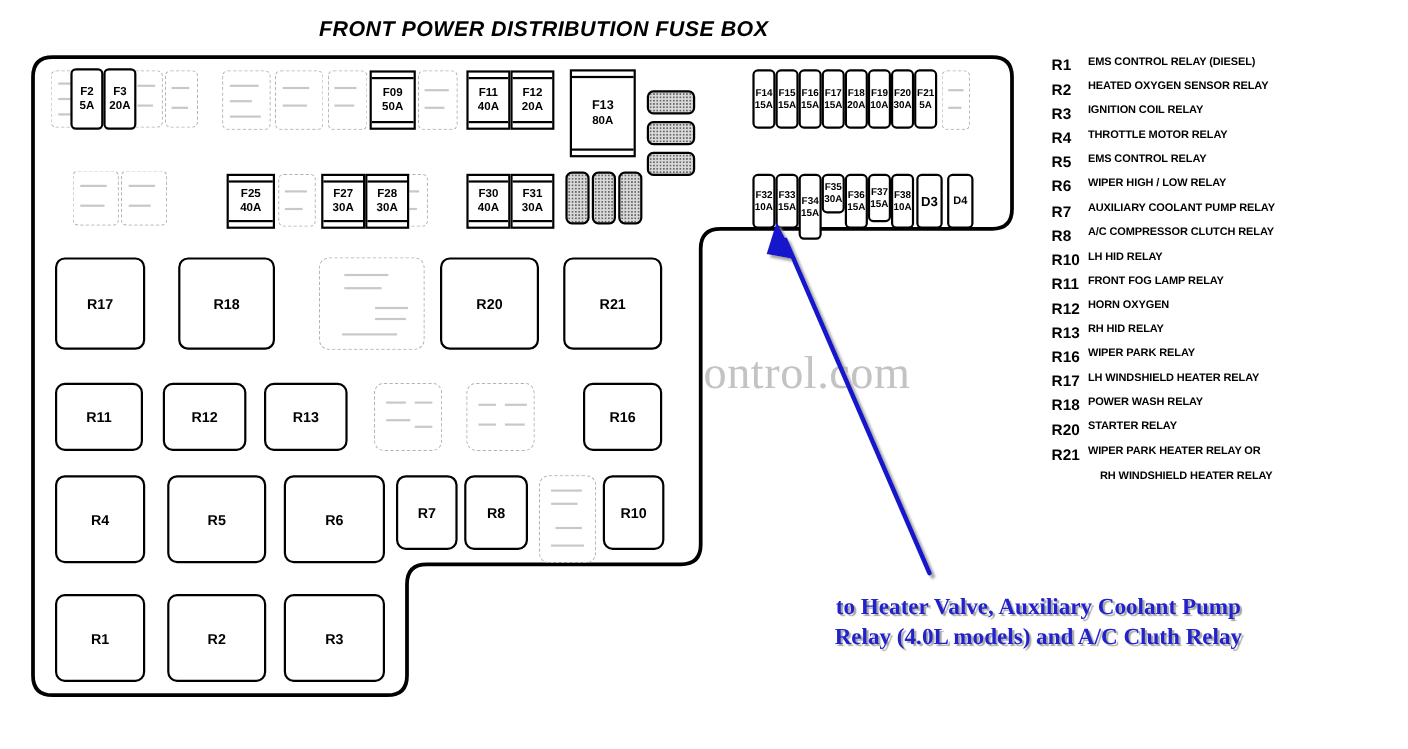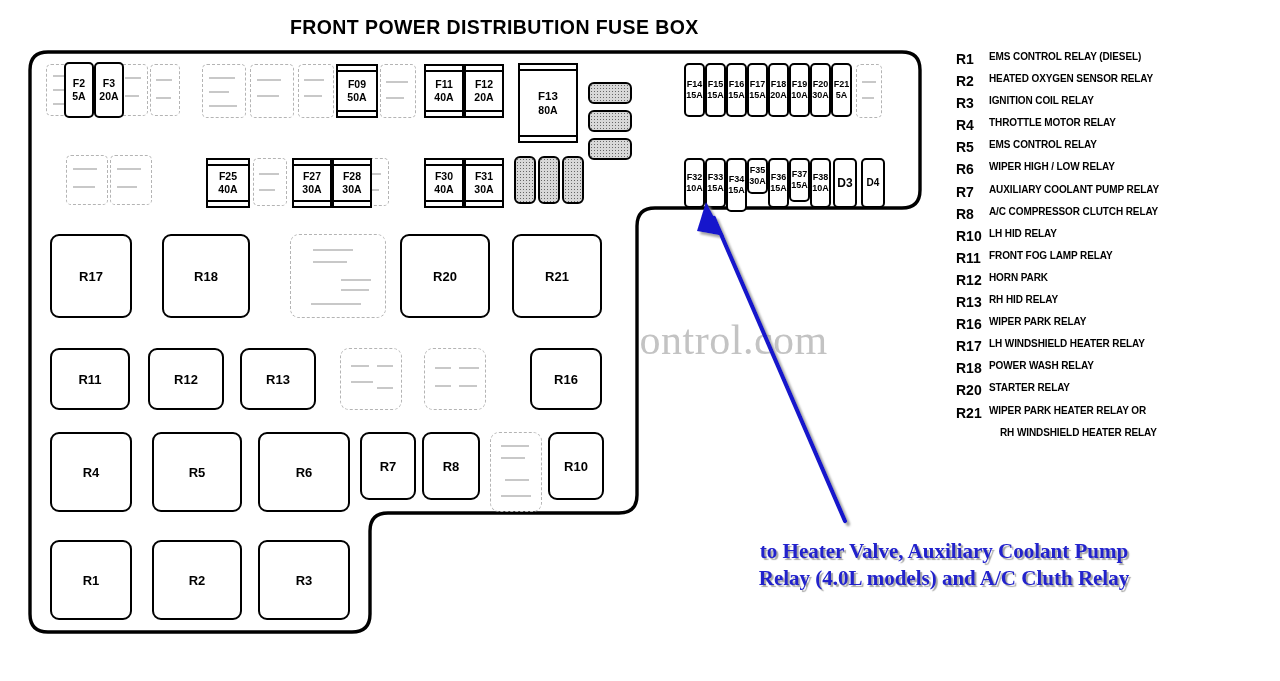--- a/index.html
+++ b/index.html
@@ -3,21 +3,21 @@
 <meta charset="utf-8">
 <style>
   html,body{margin:0;padding:0;background:#ffffff;}
   body{width:1280px;height:681px;position:relative;overflow:hidden;
        font-family:"Liberation Sans",sans-serif;color:#000;}
 
   #stage{position:absolute;left:0;top:0;width:1280px;height:681px;}
 
   
   #title{position:absolute;left:290px;top:16px;font-size:19.5px;font-weight:bold;
-         letter-spacing:.4px;white-space:nowrap;}
+         letter-spacing:.4px;white-space:nowrap;font-style:italic;}
 
   
   #watermark{position:absolute;left:362px;top:316px;font-family:"Liberation Serif",serif;
              font-size:42px;color:#c3c3c3;white-space:nowrap;letter-spacing:.5px;
              user-select:none;}
 
   
   svg.layer{position:absolute;left:0;top:0;width:1280px;height:681px;overflow:visible;}
   #outline-layer{z-index:2;}
   #arrow-layer{z-index:7;}
@@ -262,21 +262,21 @@
   </div>
 
   <div class="fuse rnd" style="left:684px;top:158px;width:21px;height:50px;font-size:9px;text-align:right;">
     <span>F32</span>
     <span class="amp" style="font-size:9px;">10A</span>
   </div>
   <div class="fuse rnd" style="left:705px;top:158px;width:21px;height:50px;font-size:9px;">
     <span>F33</span>
     <span class="amp" style="font-size:9px;">15A</span>
   </div>
-  <div class="fuse rnd" style="left:726px;top:158px;width:21px;height:54px;font-size:9px;">
+  <div class="fuse rnd" style="left:726px;top:158px;width:21px;height:60px;font-size:9px;">
     <span>F34</span>
     <span class="amp" style="font-size:9px;">15A</span>
   </div>
   <div class="fuse rnd" style="left:747px;top:158px;width:21px;height:36px;font-size:9px;">
     <span>F35</span>
     <span class="amp" style="font-size:9px;">30A</span>
   </div>
   <div class="fuse rnd" style="left:768px;top:158px;width:21px;height:50px;font-size:9px;">
     <span>F36</span>
     <span class="amp" style="font-size:9px;">15A</span>
@@ -370,21 +370,21 @@
     <div class="leg-row">
       <span class="leg-id">R10</span>
       <span class="leg-desc">LH HID RELAY</span>
     </div>
     <div class="leg-row">
       <span class="leg-id">R11</span>
       <span class="leg-desc">FRONT FOG LAMP RELAY</span>
     </div>
     <div class="leg-row">
       <span class="leg-id">R12</span>
-      <span class="leg-desc">HORN PARK</span>
+      <span class="leg-desc">HORN OXYGEN</span>
     </div>
     <div class="leg-row">
       <span class="leg-id">R13</span>
       <span class="leg-desc">RH HID RELAY</span>
     </div>
     <div class="leg-row">
       <span class="leg-id">R16</span>
       <span class="leg-desc">WIPER PARK RELAY</span>
     </div>
     <div class="leg-row">

